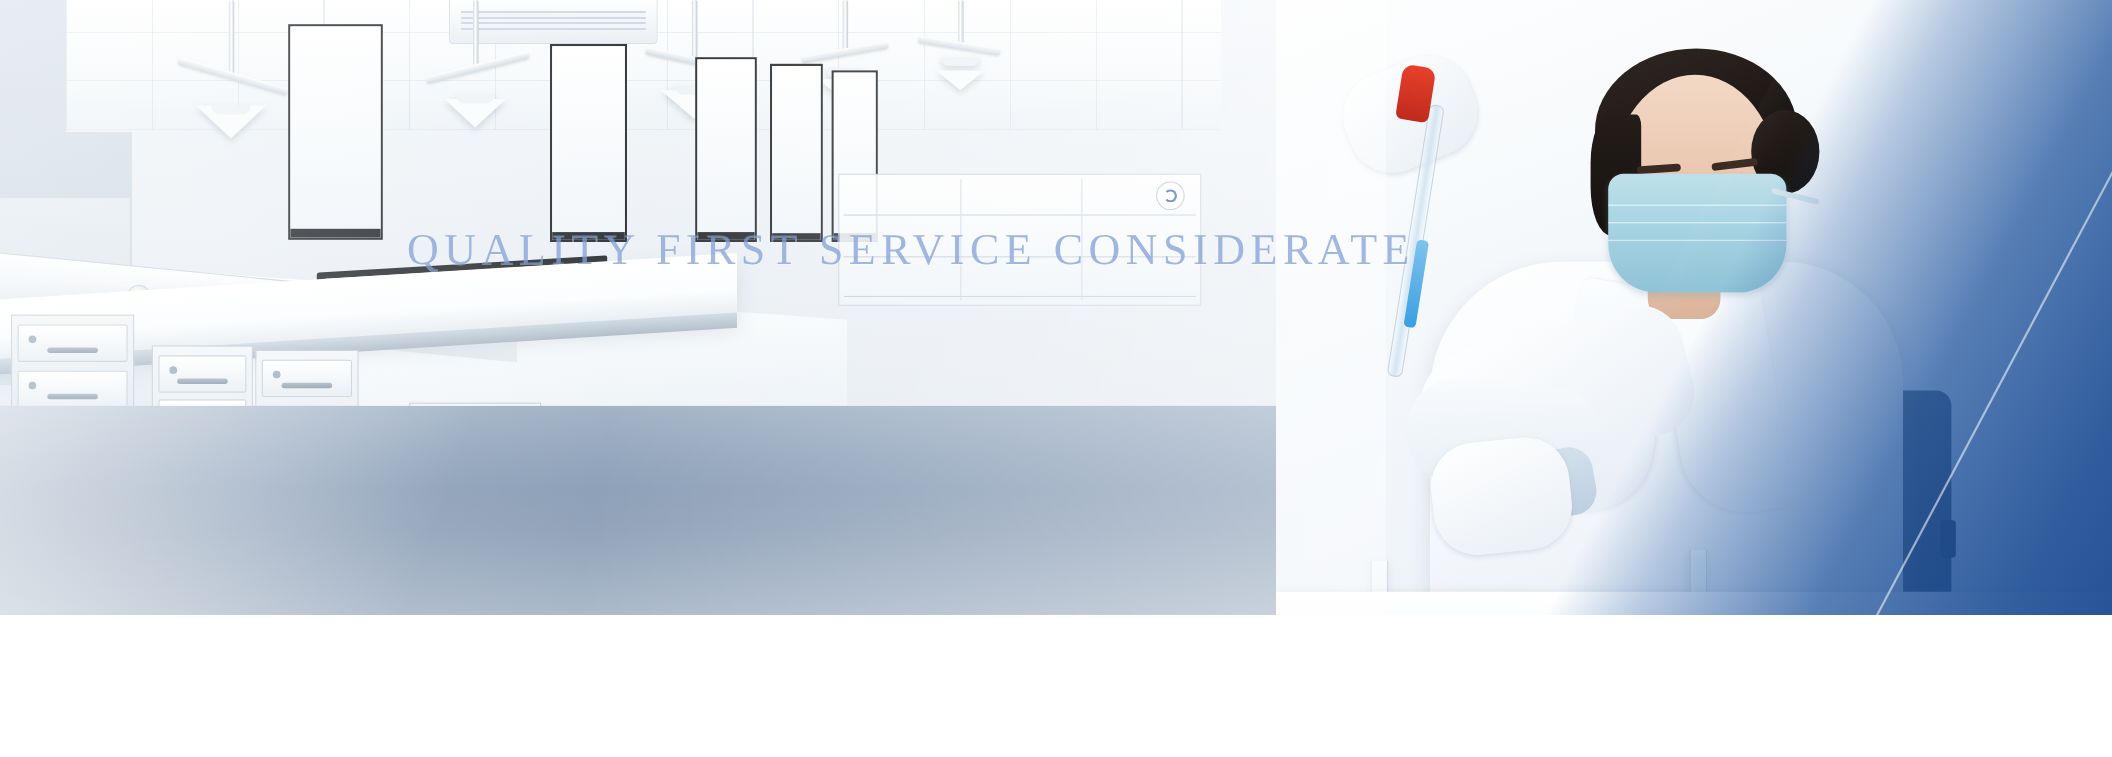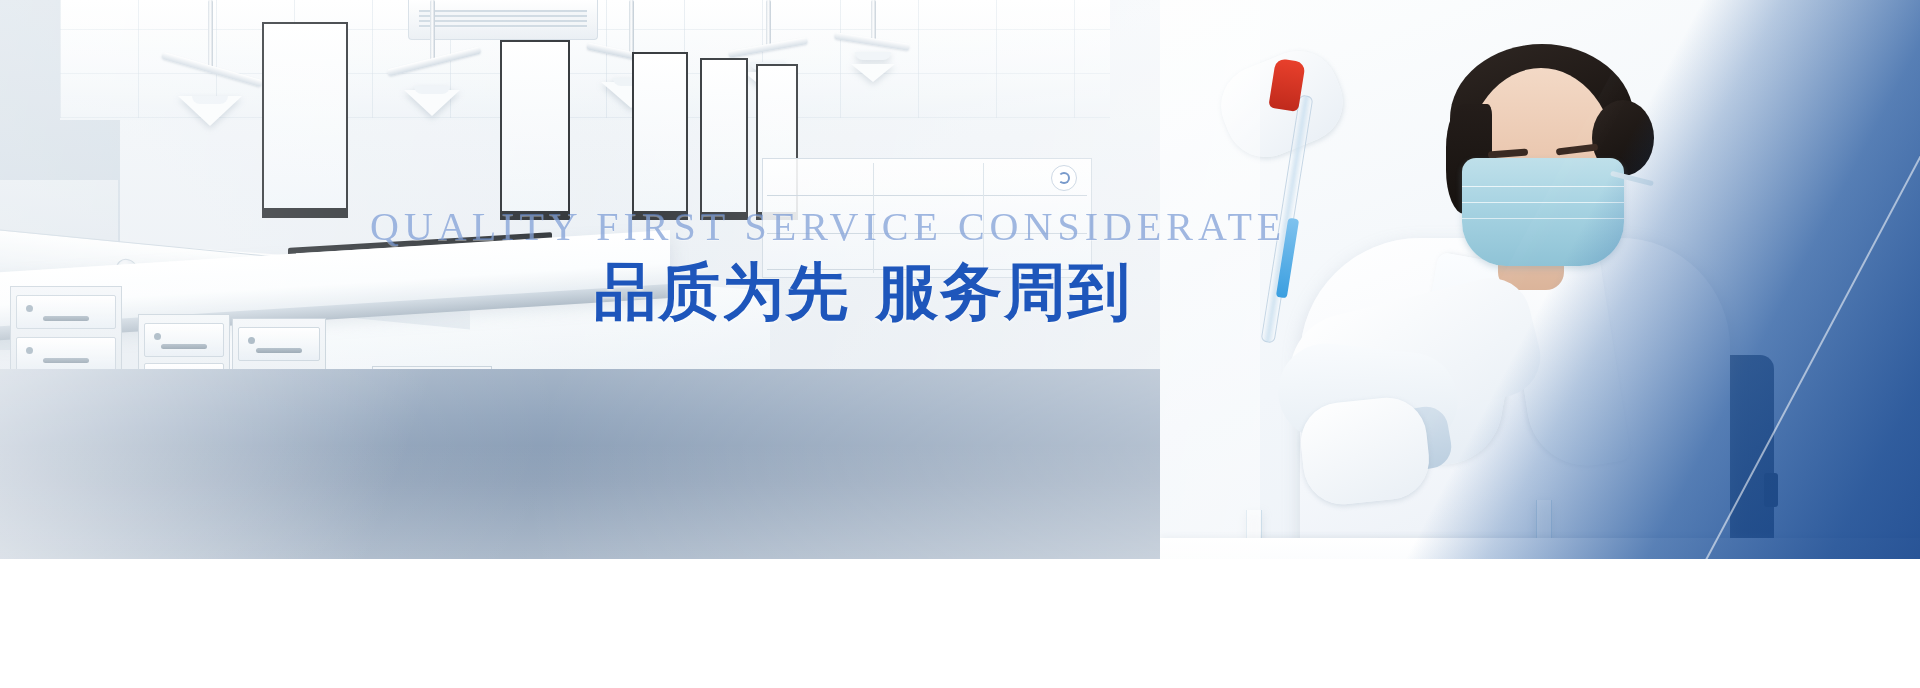--- a/index.html
+++ b/index.html
@@ -634,17 +634,16 @@
   </div>
 
   <div class="blue-wedge"></div>
   <div class="blue-wedge2"></div>
   <div class="wedge-line"></div>
   <div class="left-haze"></div>
 
   <div class="copy">
     <div class="eng">QUALITY FIRST SERVICE CONSIDERATE</div>
 
-    <div class="cn-title"><span>品质为先</span><span class="gap"></span><span>服务周到</span></div>
 
   </div>
 
 </div>
 
 </body></html>

